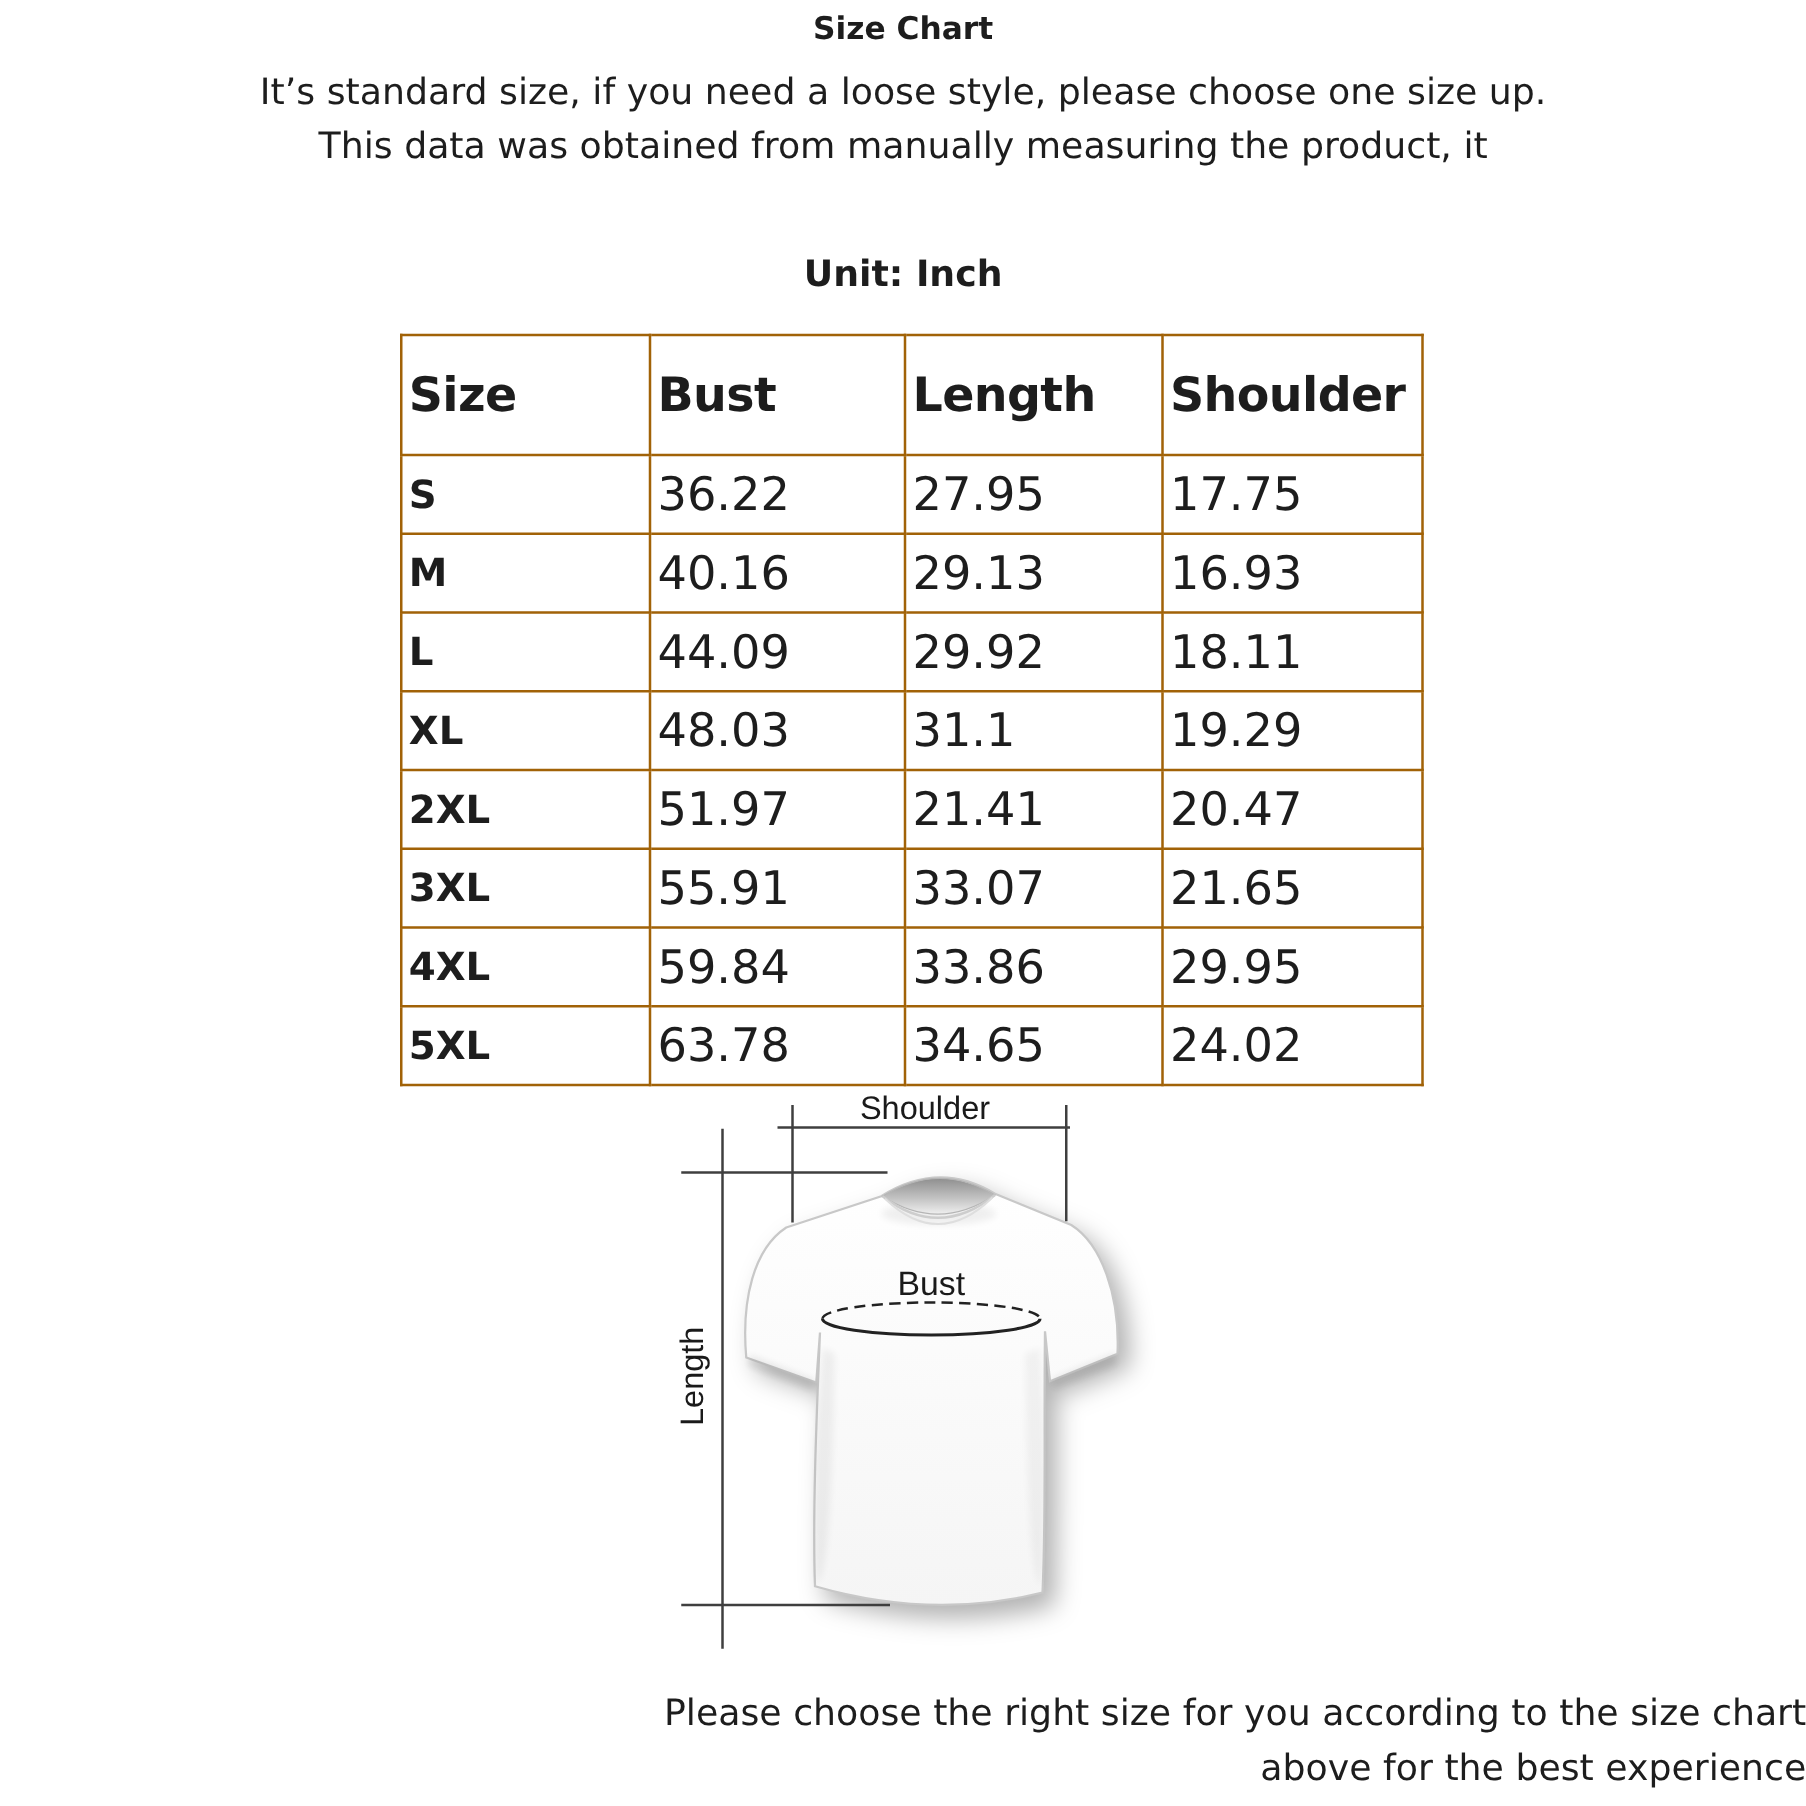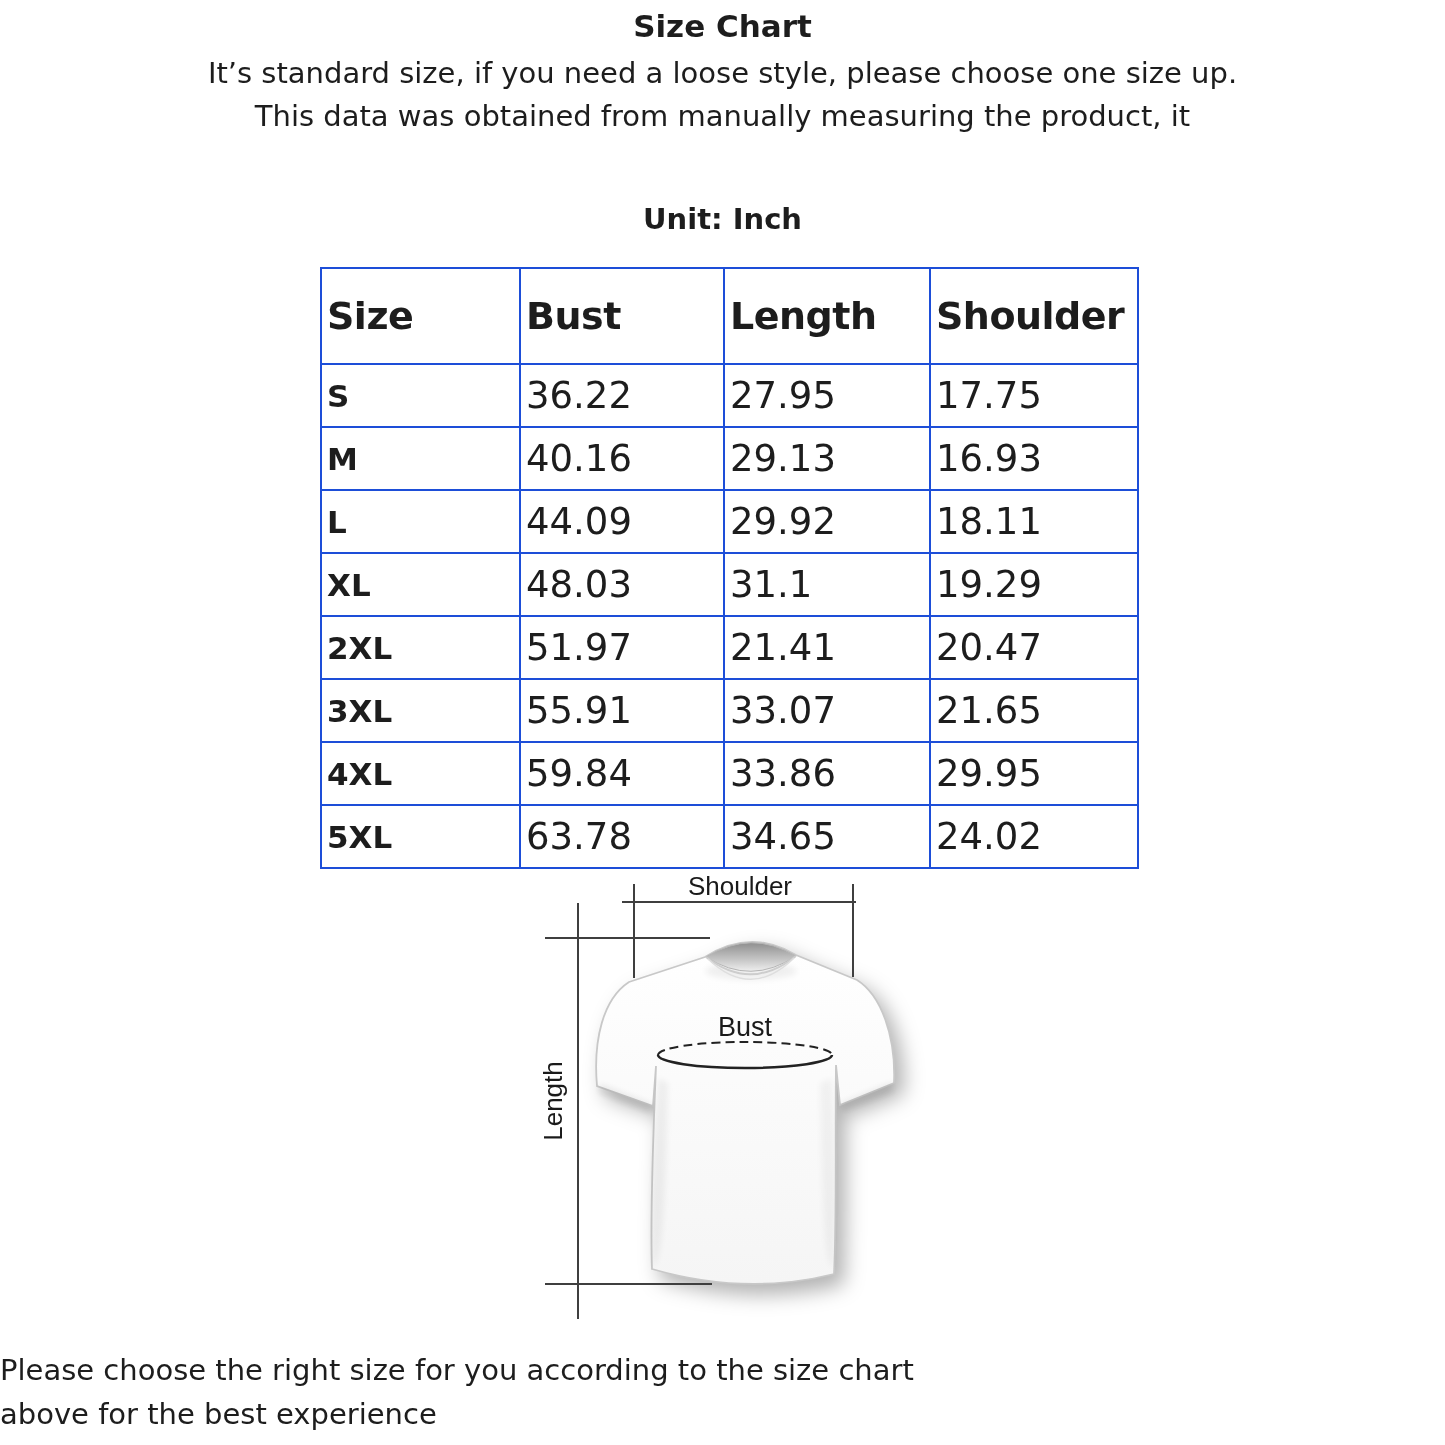--- a/index.html
+++ b/index.html
@@ -6,58 +6,58 @@
   .page{
     position:relative;
     width:1445px;height:1445px;
     background:#ffffff;
     font-family:"DejaVu Sans",sans-serif;
     color:#1d1d1d;
     overflow:hidden;
   }
   .title{
     position:absolute;top:8px;left:0;width:100%;
-    text-align:center;font-size:31px;font-weight:bold;
+    text-align:center;font-size:25px;font-weight:bold;
   }
   .intro{
     position:absolute;top:52px;left:0;width:100%;
     text-align:center;font-size:29px;line-height:43px;
   }
   .unit{
     position:absolute;top:202px;left:0;width:100%;
     text-align:center;font-size:29px;font-weight:bold;
   }
   table.size-table{
     position:absolute;left:320px;top:267px;
     border-collapse:collapse;table-layout:fixed;
     background:#ffffff;
   }
   .size-table th,.size-table td{
-    border:2px solid #1d4ed8;
+    border:2px solid #a16207;
     padding:0 0 0 5px;
     text-align:left;vertical-align:middle;
     white-space:nowrap;overflow:visible;
   }
   .size-table th{
     height:94px;font-size:38px;font-weight:bold;letter-spacing:-0.5px;
   }
   .size-table td{
     height:61px;font-size:37px;font-weight:normal;
   }
   .size-table td.sizecol{font-size:31px;font-weight:bold;}
   .diagram-svg{position:absolute;left:500px;top:868px;}
   .shirt-group{filter:drop-shadow(9px 10px 10px rgba(0,0,0,0.30));}
   .measure{stroke:#3f3f3f;stroke-width:2;fill:none;}
   .diag-label{
     font-family:"Liberation Sans",sans-serif;
     fill:#1a1a1a;font-size:26px;
   }
   .footer{
     position:absolute;top:1348px;left:0;width:100%;
-    text-align:left;font-size:29px;line-height:44px;
+    text-align:right;font-size:29px;line-height:44px;
   }
 </style>
 </head>
 <body>
 
 <div class="page">
 
   <div class="title">Size Chart</div>
 
   <div class="intro">

